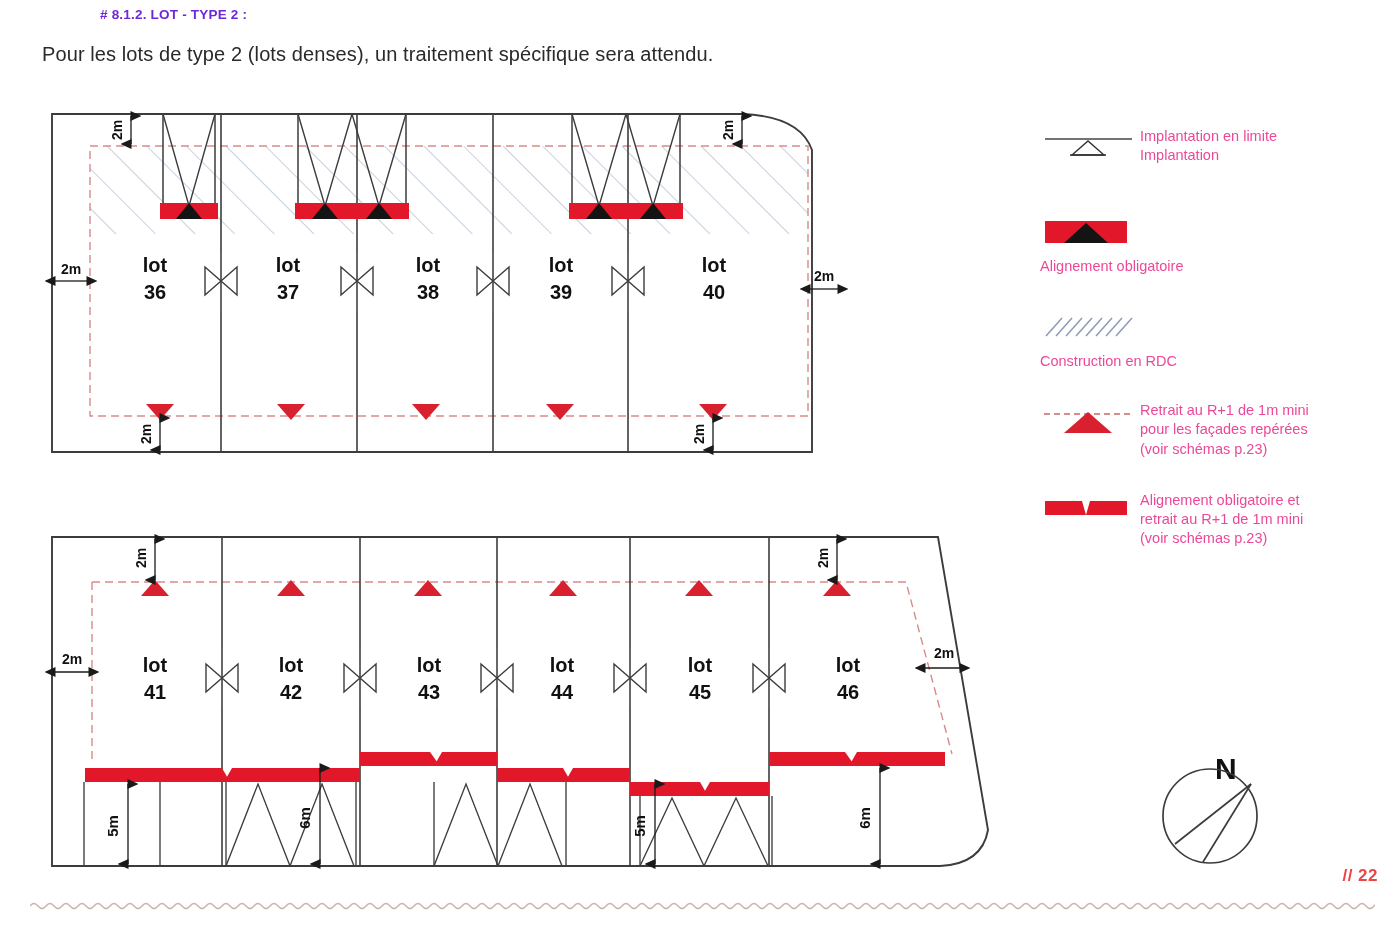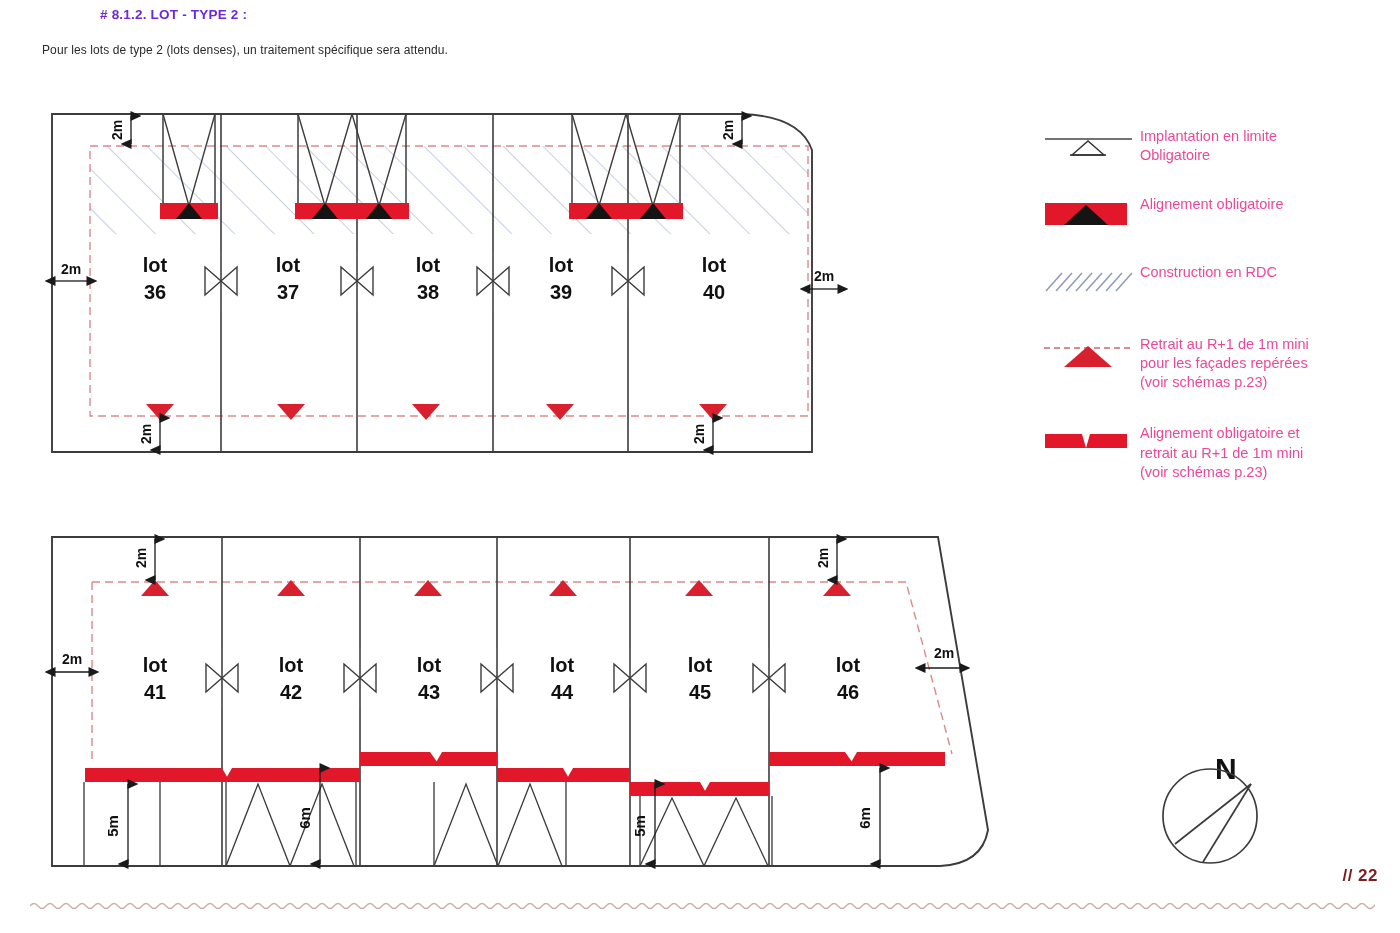--- a/index.html
+++ b/index.html
@@ -7,21 +7,21 @@
        font-family:"Liberation Sans", sans-serif;color:#1a1a1a;}
 
   
   #section-heading{
     position:absolute; left:100px; top:7px;
     font-size:13.5px; font-weight:bold; letter-spacing:.2px;
     color:#6d28d9;
   }
   #intro-paragraph{
     position:absolute; left:42px; top:43px;
-    font-size:12px; color:#2a2a2a; letter-spacing:.1px;
+    font-size:20px; color:#2a2a2a; letter-spacing:.1px;
   }
 
   
   .plan-svg{position:absolute; left:0; top:0;}
   #plan-top-wrap{position:absolute; left:0; top:0; width:1020px; height:500px;}
   #plan-bottom-wrap{position:absolute; left:0; top:500px; width:1020px; height:400px;}
 
   
   #legend{
     position:absolute; left:1040px; top:125px; width:350px;
@@ -30,21 +30,21 @@
   .legend-glyph{ width:100px; min-width:100px; height:44px; position:relative; }
   .legend-text{ font-size:14.5px; line-height:1.32; color:#ec4899; padding-top:2px;}
 
   
   #compass{ position:absolute; left:1155px; top:758px; width:130px; height:140px;}
   #compass-label{ position:absolute; left:1215px; top:752px; font-size:30px;
                   font-weight:bold; color:#111; font-family:"Liberation Sans", sans-serif;}
 
   
   #page-number{ position:absolute; right:22px; top:866px; font-size:17px;
-                font-weight:bold; color:#7f1d1d; letter-spacing:.5px;}
+                font-weight:bold; color:#ef4444; letter-spacing:.5px;}
   #footer-rule{ position:absolute; left:30px; top:897px; width:1345px; height:10px;}
 </style>
 </head>
 <body>
 
 <div id="section-heading"># 8.1.2. LOT - TYPE 2 :</div>
 <div id="intro-paragraph">Pour les lots de type 2 (lots denses), un traitement spécifique sera attendu.</div>
 
 <div id="plan-top-wrap">
 <svg class="plan-svg" width="1020" height="500" viewBox="0 0 1020 500">
@@ -337,37 +337,37 @@
   <div class="legend-row">
     <div class="legend-glyph">
       <svg width="100" height="44" viewBox="0 0 100 44">
         <line x1="5" y1="14" x2="92" y2="14" stroke="#444" stroke-width="1.6"></line>
         <path d="M32,30 L48,16 L64,30 Z" fill="none" stroke="#333" stroke-width="1.4"></path>
         <line x1="30" y1="30" x2="66" y2="30" stroke="#333" stroke-width="1.4"></line>
       </svg>
     </div>
     <div class="legend-text">
       <div>Implantation en limite</div>
-      <div>Obligatoire</div>
+      <div>Implantation</div>
     </div>
   </div>
 
-  <div class="legend-row" style="margin-top:24px;">
+  <div class="legend-row" style="margin-top:42px;flex-direction:column;">
     <div class="legend-glyph">
       <svg width="100" height="44" viewBox="0 0 100 44">
         <rect x="5" y="10" width="82" height="22" fill="#e2172a"></rect>
         <path d="M24,32 L46,12 L68,32 Z" fill="#141414"></path>
       </svg>
     </div>
     <div class="legend-text">
       <div>Alignement obligatoire</div>
     </div>
   </div>
 
-  <div class="legend-row" style="margin-top:24px;">
+  <div class="legend-row" style="margin-top:30px;flex-direction:column;">
     <div class="legend-glyph">
       <svg width="100" height="44" viewBox="0 0 100 44">
         <g stroke="#8d9ab4" stroke-width="1.5">
           <line x1="6" y1="30" x2="22" y2="12"></line>
           <line x1="16" y1="30" x2="32" y2="12"></line>
           <line x1="26" y1="30" x2="42" y2="12"></line>
           <line x1="36" y1="30" x2="52" y2="12"></line>
           <line x1="46" y1="30" x2="62" y2="12"></line>
           <line x1="56" y1="30" x2="72" y2="12"></line>
           <line x1="66" y1="30" x2="82" y2="12"></line>

